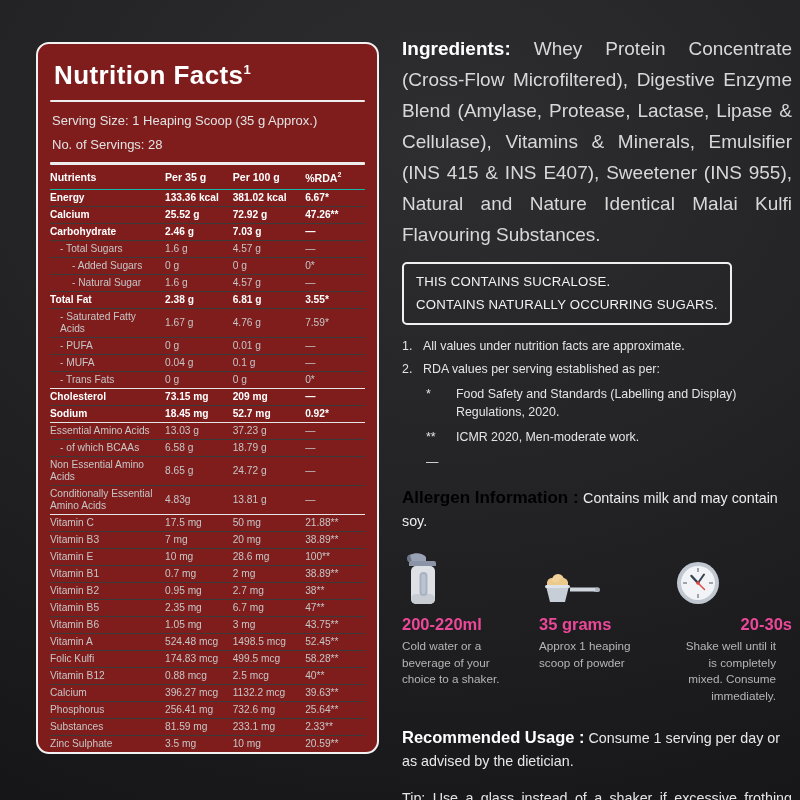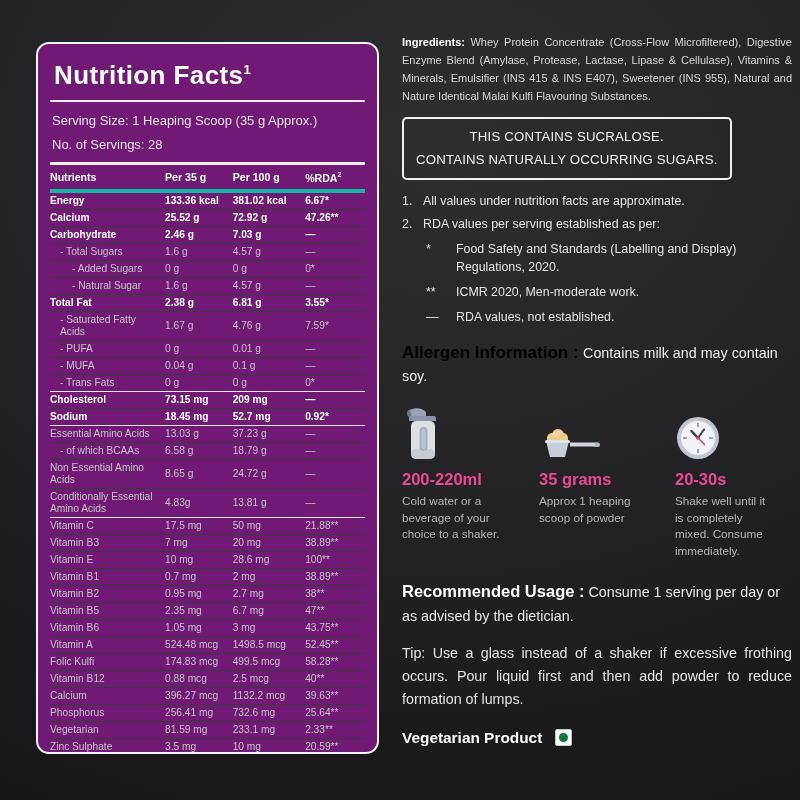--- a/index.html
+++ b/index.html
@@ -6,65 +6,65 @@
   html,body { width:800px; height:800px; overflow:hidden; }
   body {
     font-family:"Liberation Sans", sans-serif;
     background: radial-gradient(140% 110% at 55% 18%, #2e2e30 0%, #242426 38%, #18181a 76%, #121213 100%);
     position:relative; color:#ddd;
   }
 
   
   .left-panel {
     position:absolute; left:36px; top:42px; width:343px; height:712px;
-    background:#701a75; border:2px solid #f2f2f2; border-radius:13px;
+    background:#7f1d1d; border:2px solid #f2f2f2; border-radius:13px;
     padding:12px 12px 10px; display:flex; flex-direction:column; overflow:hidden;
   }
   .panel-title { color:#fff; font-size:26px; font-weight:600; letter-spacing:.4px; margin:4px 4px 0; }
   .panel-title sup { font-size:13px; }
   .title-rule { height:2px; background:#ededed; margin:9px 0 7px; border-radius:1px; }
   .meta { font-size:13px; color:#e2e2e2; padding:2px 2px; line-height:1.55; }
   .thick-rule { height:3px; background:#ededed; margin-top:5px; border-radius:1px; }
 
   .thead { display:grid; grid-template-columns:36.5% 21.5% 23% 19%; font-size:10.6px; font-weight:700;
-           color:#fff; padding:6px 0 5px; border-bottom:4px solid #14b8a6; }
+           color:#fff; padding:6px 0 5px; border-bottom:1px solid #14b8a6; }
   .thead sup { font-size:7px; }
   .ntable { display:flex; flex-direction:column; flex:1; min-height:0; justify-content:space-between; }
   .trow { display:grid; grid-template-columns:36.5% 21.5% 23% 19%; align-items:center;
           font-size:10.2px; color:#c6c6c6; line-height:1.16; padding:2.1px 0;
           border-top:1px solid #3a3a3a; }
   .trow:first-child { border-top:none; }
   .trow.w { color:#fff; font-weight:700; }
   .trow.s { border-top:1.5px solid #e6e6e6; }
   .trow.i1 .tn { padding-left:10px; }
   .trow.i2 .tn { padding-left:22px; }
   .tc { padding-right:4px; }
 
   
   .right-col { position:absolute; left:402px; top:34px; width:390px; }
-  .ingredients { font-size:11px; line-height:1.63; color:#d8d8d8; text-align:justify; }
+  .ingredients { font-size:19px; line-height:1.63; color:#d8d8d8; text-align:justify; }
   .ingredients b { color:#fff; }
 
   .claims-box { margin-top:11px; border:2px solid #f0f0f0; border-radius:5px; padding:6px 12px; width:fit-content; max-width:100%; }
-  .claim { font-size:13.2px; color:#f2f2f2; line-height:1.78; letter-spacing:.2px;text-align:center; }
+  .claim { font-size:13.2px; color:#f2f2f2; line-height:1.78; letter-spacing:.2px; }
 
   .notes { margin-top:12px; font-size:12.4px; color:#e4e4e4; }
   .note { display:flex; gap:7px; margin-top:5px; line-height:1.5; }
   .note-num { flex:none; width:14px; }
   .subnotes { margin:4px 0 0 24px; width:330px; }
   .subnote { display:flex; gap:13px; margin-top:7px; line-height:1.45; }
   .subnote .sym { flex:none; width:17px; }
 
   .allergen { margin-top:14px; line-height:1.4; }
   .allergen .h { font-size:17px; font-weight:700; color:#000000; }
   .allergen .t { font-size:14.3px; color:#ececec; }
 
   .usage { display:flex; margin-top:18px; }
   .u-col { display:flex; flex-direction:column; }
-  .u-col.c1 { flex:0 0 137px; } .u-col.c2 { flex:0 0 136px; } .u-col.c3 { flex:0 0 117px; }
+  .u-col.c1 { flex:0 0 137px; } .u-col.c2 { flex:0 0 136px; } .u-col.c3 { flex:0 0 117px;text-align:right; }
   .u-icon { height:56px; display:flex; align-items:flex-end; }
   .u-title { font-size:16.5px; font-weight:700; color:#ec4899; margin:9px 0 4px; }
   .u-desc { font-size:11.7px; color:#b5b5b5; line-height:1.42; padding-right:16px; }
 
   .recommended { margin-top:20px; font-size:14.3px; color:#e8e8e8; line-height:1.55; }
   .recommended .h { font-size:16.5px; font-weight:700; color:#fff; }
   .tip { margin-top:15px; font-size:14.3px; color:#e4e4e4; line-height:1.6; text-align:justify; }
 
   .veg-row { margin-top:18px; display:flex; align-items:center; gap:13px; }
   .blabel { font-size:15.4px; font-weight:700; color:#fff; }
@@ -258,21 +258,21 @@
           <div class="tc">1132.2 mcg</div>
           <div class="tc">39.63**</div>
         </div>
         <div class="trow">
           <div class="tc tn">Phosphorus</div>
           <div class="tc">256.41 mg</div>
           <div class="tc">732.6 mg</div>
           <div class="tc">25.64**</div>
         </div>
         <div class="trow">
-          <div class="tc tn">Vegetarian</div>
+          <div class="tc tn">Substances</div>
           <div class="tc">81.59 mg</div>
           <div class="tc">233.1 mg</div>
           <div class="tc">2.33**</div>
         </div>
         <div class="trow">
           <div class="tc tn">Zinc Sulphate</div>
           <div class="tc">3.5 mg</div>
           <div class="tc">10 mg</div>
           <div class="tc">20.59**</div>
         </div>
@@ -302,21 +302,20 @@
         <div class="subnote">
           <span class="sym">*</span>
           <span>Food Safety and Standards (Labelling and Display) Regulations, 2020.</span>
         </div>
         <div class="subnote">
           <span class="sym">**</span>
           <span>ICMR 2020, Men-moderate work.</span>
         </div>
         <div class="subnote">
           <span class="sym">—</span>
-          <span>RDA values, not established.</span>
         </div>
       </div>
     </div>
 
     <p class="allergen"><span class="h">Allergen Information :</span> <span class="t">Contains milk and may contain soy.</span></p>
 
     <div class="usage">
       <div class="u-col c1">
         <div class="u-icon">
           <svg width="42" height="54" viewBox="0 0 42 54">

